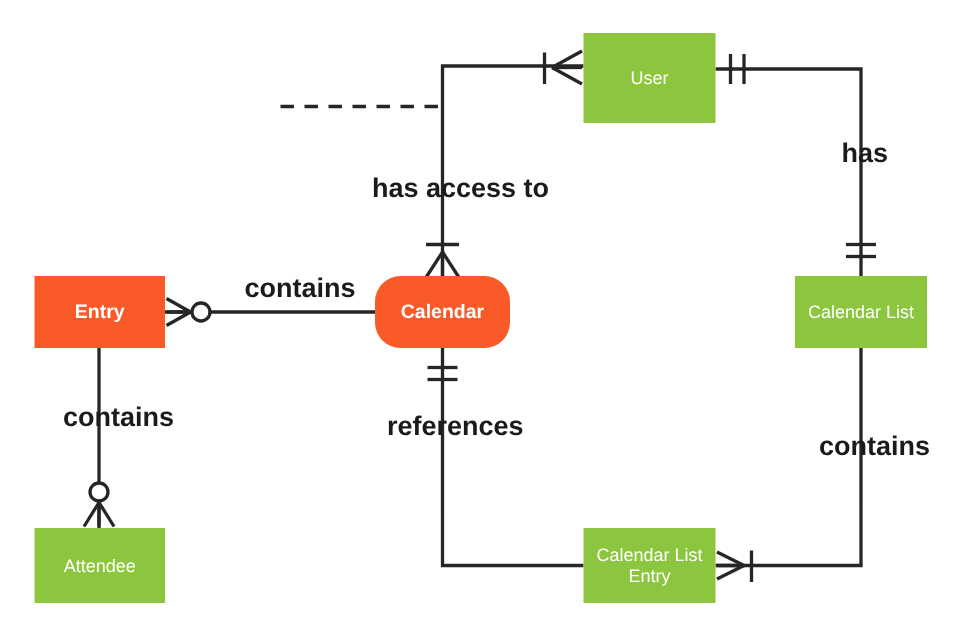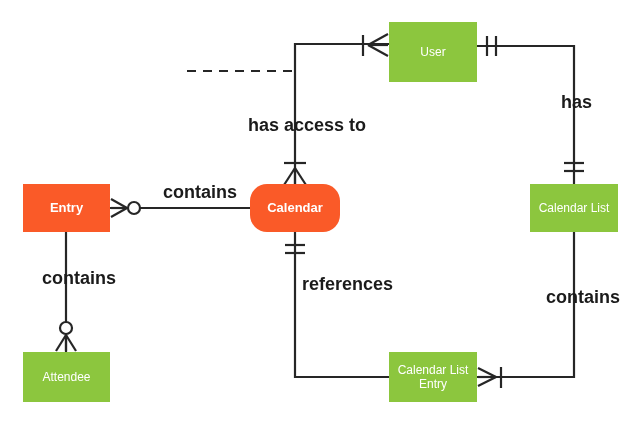--- a/index.html
+++ b/index.html
@@ -135,19 +135,19 @@
 
   <div class="entity green" style="left:389px; top:352px; width:88px; height:50px;">Calendar List
 Entry</div>
 
   <div class="edge-label" style="left:248px; top:118px;">has access to</div>
 
   <div class="edge-label" style="left:163px; top:185px;">contains</div>
 
   <div class="edge-label" style="left:42px; top:271px;">contains</div>
 
-  <div class="edge-label" style="left:258px; top:277px;margin-left:44px;">references</div>
+  <div class="edge-label" style="left:258px; top:277px;">references</div>
 
   <div class="edge-label" style="left:561px; top:95px;">has</div>
 
   <div class="edge-label" style="left:546px; top:290px;">contains</div>
 
 </div>
 
 </body></html>

